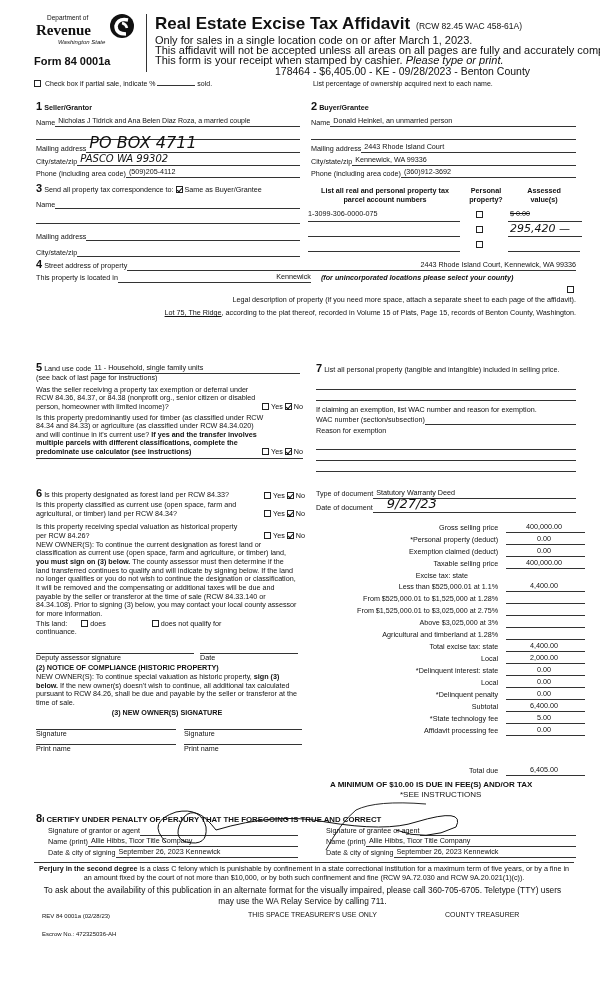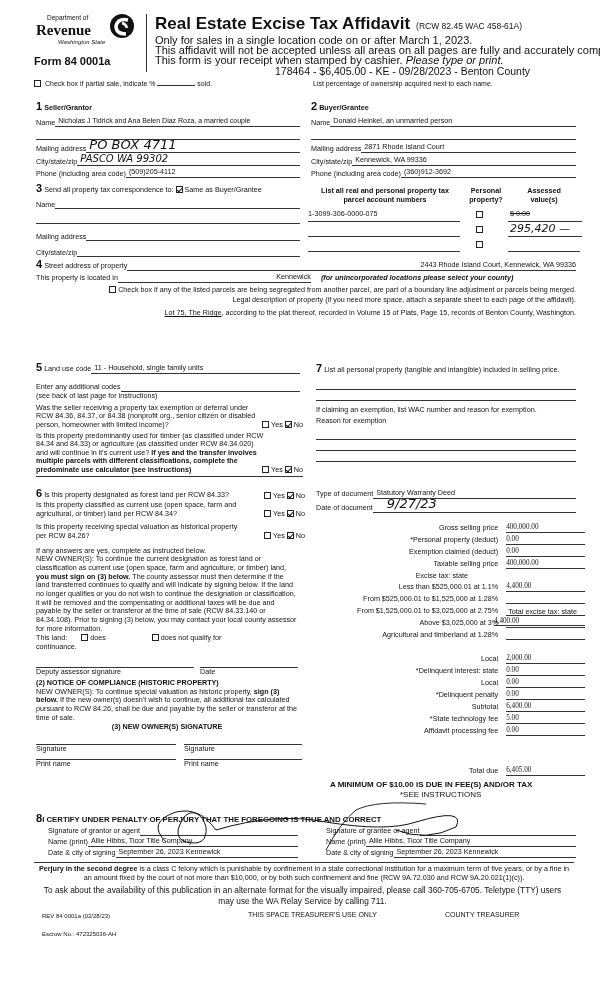--- a/index.html
+++ b/index.html
@@ -9,21 +9,21 @@
   .hand{font-family:"DejaVu Sans",sans-serif;font-style:italic;color:#111;}
   .cb{display:inline-block;width:7px;height:7px;border:0.8px solid #222;vertical-align:-1px;margin-right:2px;position:relative;box-sizing:border-box;}
   .cb.checked::after{content:"";position:absolute;left:1.5px;top:0px;width:2px;height:4px;border-right:1px solid #111;border-bottom:1px solid #111;transform:rotate(40deg);}
   .secnum{font-size:11px;font-weight:bold;}
   .bold{font-weight:bold;}
   .row{display:flex;align-items:flex-end;}
   .lbl{white-space:nowrap;}
   .line{flex:1;border-bottom:0.8px solid #333;padding-left:3px;min-height:9px;white-space:nowrap;overflow:visible;}
   .calc-row{position:absolute;left:300px;width:285px;display:flex;align-items:flex-end;height:12px;}
   .calc-row .clabel{width:230px;text-align:right;padding-right:8px;white-space:nowrap;}
-  .calc-row .cval{width:88px;border-bottom:0.8px solid #333;text-align:left;padding-right:3px;font-family:Liberation Serif, serif;}
+  .calc-row .cval{width:88px;border-bottom:0.8px solid #333;text-align:center;padding-right:3px;}
   .yn{white-space:nowrap;}
 </style>
 </head>
 <body>
 
 <div class="abs" style="left:33px;top:12px;width:100px;height:45px;">
   <div class="abs" style="left:14px;top:2px;font-size:6.5px;">Department of</div>
   <div class="abs" style="left:3px;top:9px;font-size:15px;font-weight:bold;font-family:'Liberation Serif',serif;">Revenue</div>
   <div class="abs" style="left:25px;top:27px;font-size:6px;font-style:italic;">Washington State</div>
   <svg class="abs" style="left:75px;top:0px;" width="28" height="28" viewBox="0 0 28 28">
@@ -56,21 +56,21 @@
   <div><span class="secnum">1</span> <span class="bold">Seller/Grantor</span></div>
   <div class="row" style="margin-top:3px;height:11px;">
       <span class="lbl">Name</span>
       <span class="line" style="font-size:7px;">Nicholas J Tidrick and Ana Belen Diaz Roza, a married couple</span>
     </div>
   <div class="row" style="height:13px;">
       <span class="line"></span>
     </div>
   <div class="row" style="height:13px;">
       <span class="lbl">Mailing address</span>
-      <span class="line hand" style="font-size:13px;">PO   BOX   4711</span>
+      <span class="line hand" style="font-size:16px;">PO   BOX   4711</span>
     </div>
   <div class="row" style="height:13px;">
       <span class="lbl">City/state/zip</span>
       <span class="line hand" style="font-size:10px;">PASCO      WA    99302</span>
     </div>
   <div class="row" style="height:12px;">
       <span class="lbl">Phone (including area code)</span>
       <span class="line">(509)205-4112</span>
     </div>
 </div>
@@ -98,21 +98,21 @@
   <div><span class="secnum">2</span> <span class="bold">Buyer/Grantee</span></div>
   <div class="row" style="margin-top:3px;height:11px;">
       <span class="lbl">Name</span>
       <span class="line">Donald Heinkel, an unmarried person</span>
     </div>
   <div class="row" style="height:13px;">
       <span class="line"></span>
     </div>
   <div class="row" style="height:13px;">
       <span class="lbl">Mailing address</span>
-      <span class="line">2871 Rhode Island Court</span>
+      <span class="line">2443 Rhode Island Court</span>
     </div>
   <div class="row" style="height:13px;">
       <span class="lbl">City/state/zip</span>
       <span class="line">Kennewick, WA 99336</span>
     </div>
   <div class="row" style="height:12px;">
       <span class="lbl">Phone (including area code)</span>
       <span class="line">(360)912-3692</span>
     </div>
 </div>
@@ -141,65 +141,64 @@
 <div class="abs" style="left:36px;top:259px;width:540px;text-align:right;">
   <div class="row" style="height:12px;">
       <span class="lbl"><span class="secnum">4</span> <span>Street address of property</span></span>
       <span class="line">2443 Rhode Island Court, Kennewick, WA 99336</span>
     </div>
   <div class="row" style="height:11px;margin-top:1px;">
       <span class="lbl">This property is located in</span>
       <span class="ul" style="width:190px;padding-left:3px;display:inline-block;">Kennewick</span>
       <span class="bold" style="font-style:italic;margin-left:10px;white-space:nowrap;">(for unincorporated locations please select your county)</span>
     </div>
-  <div style="margin-top:3px;white-space:nowrap;"><span class="cb"></span><span>Check box if any of the listed parcels are being segregated from another parcel, are part of a boundary line adjustment or parcels being merged.</span></div>
+  <div style="margin-top:3px;white-space:nowrap;"><span class="cb"></span></div>
   <div style="margin-top:1px;white-space:nowrap;">Legal description of property (if you need more space, attach a separate sheet to each page of the affidavit).</div>
   <div style="margin-top:5px;white-space:nowrap;"><u>Lot 75, The Ridge</u><span>, according to the plat thereof, recorded in Volume 15 of Plats, Page 15, records of Benton County, Washington.</span></div>
 </div>
 
 <div class="abs" style="left:36px;top:362px;width:264px;">
   <div class="row" style="height:12px;">
       <span class="lbl"><span class="secnum">5</span> <span>Land use code</span></span>
       <span class="line">11 - Household, single family units</span>
-    </div>
-  <div class="row" style="height:12px;margin-top:6px;">
-      <span class="lbl">Enter any additional codes</span>
-      <span class="line"></span>
     </div>
   <div>(see back of last page for instructions)</div>
   <div style="position:relative;margin-top:3px;width:230px;">
     <span>Was the seller receiving a property tax exemption or deferral under RCW 84.36, 84.37, or 84.38 (nonprofit org., senior citizen or disabled person, homeowner with limited income)?</span>
     <span class="abs yn" style="left:226px;bottom:0;"><span class="cb"></span><span>Yes</span> <span class="cb checked"></span><span>No</span></span>
   </div>
   <div style="position:relative;margin-top:2px;width:230px;">
     <span>Is this property predominantly used for timber (as classified under RCW 84.34 and 84.33) or agriculture (as classified under RCW 84.34.020) and will continue in it's current use?</span> <span class="bold">If yes and the transfer involves multiple parcels with different classifications, complete the predominate use calculator (see instructions)</span>
     <span class="abs yn" style="left:226px;bottom:0;"><span class="cb"></span><span>Yes</span> <span class="cb checked"></span><span>No</span></span>
   </div>
   <div class="ul" style="margin-top:1px;width:267px;"></div>
 </div>
 
 <div class="abs" style="left:316px;top:362px;width:260px;">
   <div><span class="secnum">7</span> <span>List all personal property (tangible and intangible) included in selling price.</span></div>
   <div class="ul" style="height:14px;"></div>
   <div class="ul" style="height:10px;"></div>
   <div style="margin-top:5px;white-space:nowrap;">If claiming an exemption, list WAC number and reason for exemption.</div>
+  <div class="row" style="height:10px;">
+      <span class="lbl">WAC number (section/subsection)</span>
+      <span class="line"></span>
+    </div>
   <div style="margin-top:2px;">Reason for exemption</div>
   <div class="ul" style="height:14px;"></div>
   <div class="ul" style="height:10px;"></div>
   <div class="ul" style="height:10px;"></div>
 </div>
 
 <div class="abs" style="left:36px;top:487px;width:276px;">
   <div style="position:relative;"><span class="secnum">6</span> <span>Is this property designated as forest land per RCW 84.33?</span>
     <span class="abs yn" style="left:228px;bottom:0;"><span class="cb"></span><span>Yes</span> <span class="cb checked"></span><span>No</span></span></div>
   <div style="position:relative;width:210px;margin-top:1px;"><span>Is this property classified as current use (open space, farm and agricultural, or timber) land per RCW 84.34?</span>
     <span class="abs yn" style="left:228px;bottom:0;"><span class="cb"></span><span>Yes</span> <span class="cb checked"></span><span>No</span></span></div>
   <div style="position:relative;width:210px;margin-top:5px;"><span>Is this property receiving special valuation as historical property per RCW 84.26?</span>
     <span class="abs yn" style="left:228px;bottom:0;"><span class="cb"></span><span>Yes</span> <span class="cb checked"></span><span>No</span></span></div>
-  <div style="margin-top:6px;">If any answers are yes, complete as instructed below.</div>
   <div style="width:262px;"><span>NEW OWNER(S): To continue the current designation as forest land or classification as current use (open space, farm and agriculture, or timber) land, </span><b>you must sign on (3) below.</b><span> The county assessor must then determine if the land transferred continues to qualify and will indicate by signing below. If the land no longer qualifies or you do not wish to continue the designation or classification, it will be removed and the compensating or additional taxes will be due and payable by the seller or transferor at the time of sale (RCW 84.33.140 or 84.34.108). Prior to signing (3) below, you may contact your local county assessor for more information.</span></div>
   <div style="white-space:nowrap;margin-top:1px;">
     <span>This land:</span>
     <span style="margin-left:12px;" class="cb"></span><span>does</span>
     <span style="margin-left:44px;" class="cb"></span><span>does not qualify for</span>
   </div>
   <div>continuance.</div>
   <div style="display:flex;margin-top:16px;">
     <div style="width:158px;border-top:0.8px solid #333;"><span>Deputy assessor signature</span></div>
     <div style="width:98px;border-top:0.8px solid #333;margin-left:6px;"><span>Date</span></div>
@@ -261,21 +260,21 @@
       <span class="cval"></span>
     </div>
     <div class="calc-row" style="top: 616px;">
       <span class="clabel">Above $3,025,000 at 3%</span>
       <span class="cval"></span>
     </div>
     <div class="calc-row" style="top: 628px;">
       <span class="clabel">Agricultural and timberland at 1.28%</span>
       <span class="cval"></span>
     </div>
-    <div class="calc-row" style="top: 608px; flex-direction: column;">
+    <div class="calc-row" style="top: 640px;">
       <span class="clabel">Total excise tax: state</span>
       <span class="cval">4,400.00</span>
     </div>
     <div class="calc-row" style="top: 652px;">
       <span class="clabel">Local</span>
       <span class="cval">2,000.00</span>
     </div>
     <div class="calc-row" style="top: 664px;">
       <span class="clabel">*Delinquent interest: state</span>
       <span class="cval">0.00</span>

